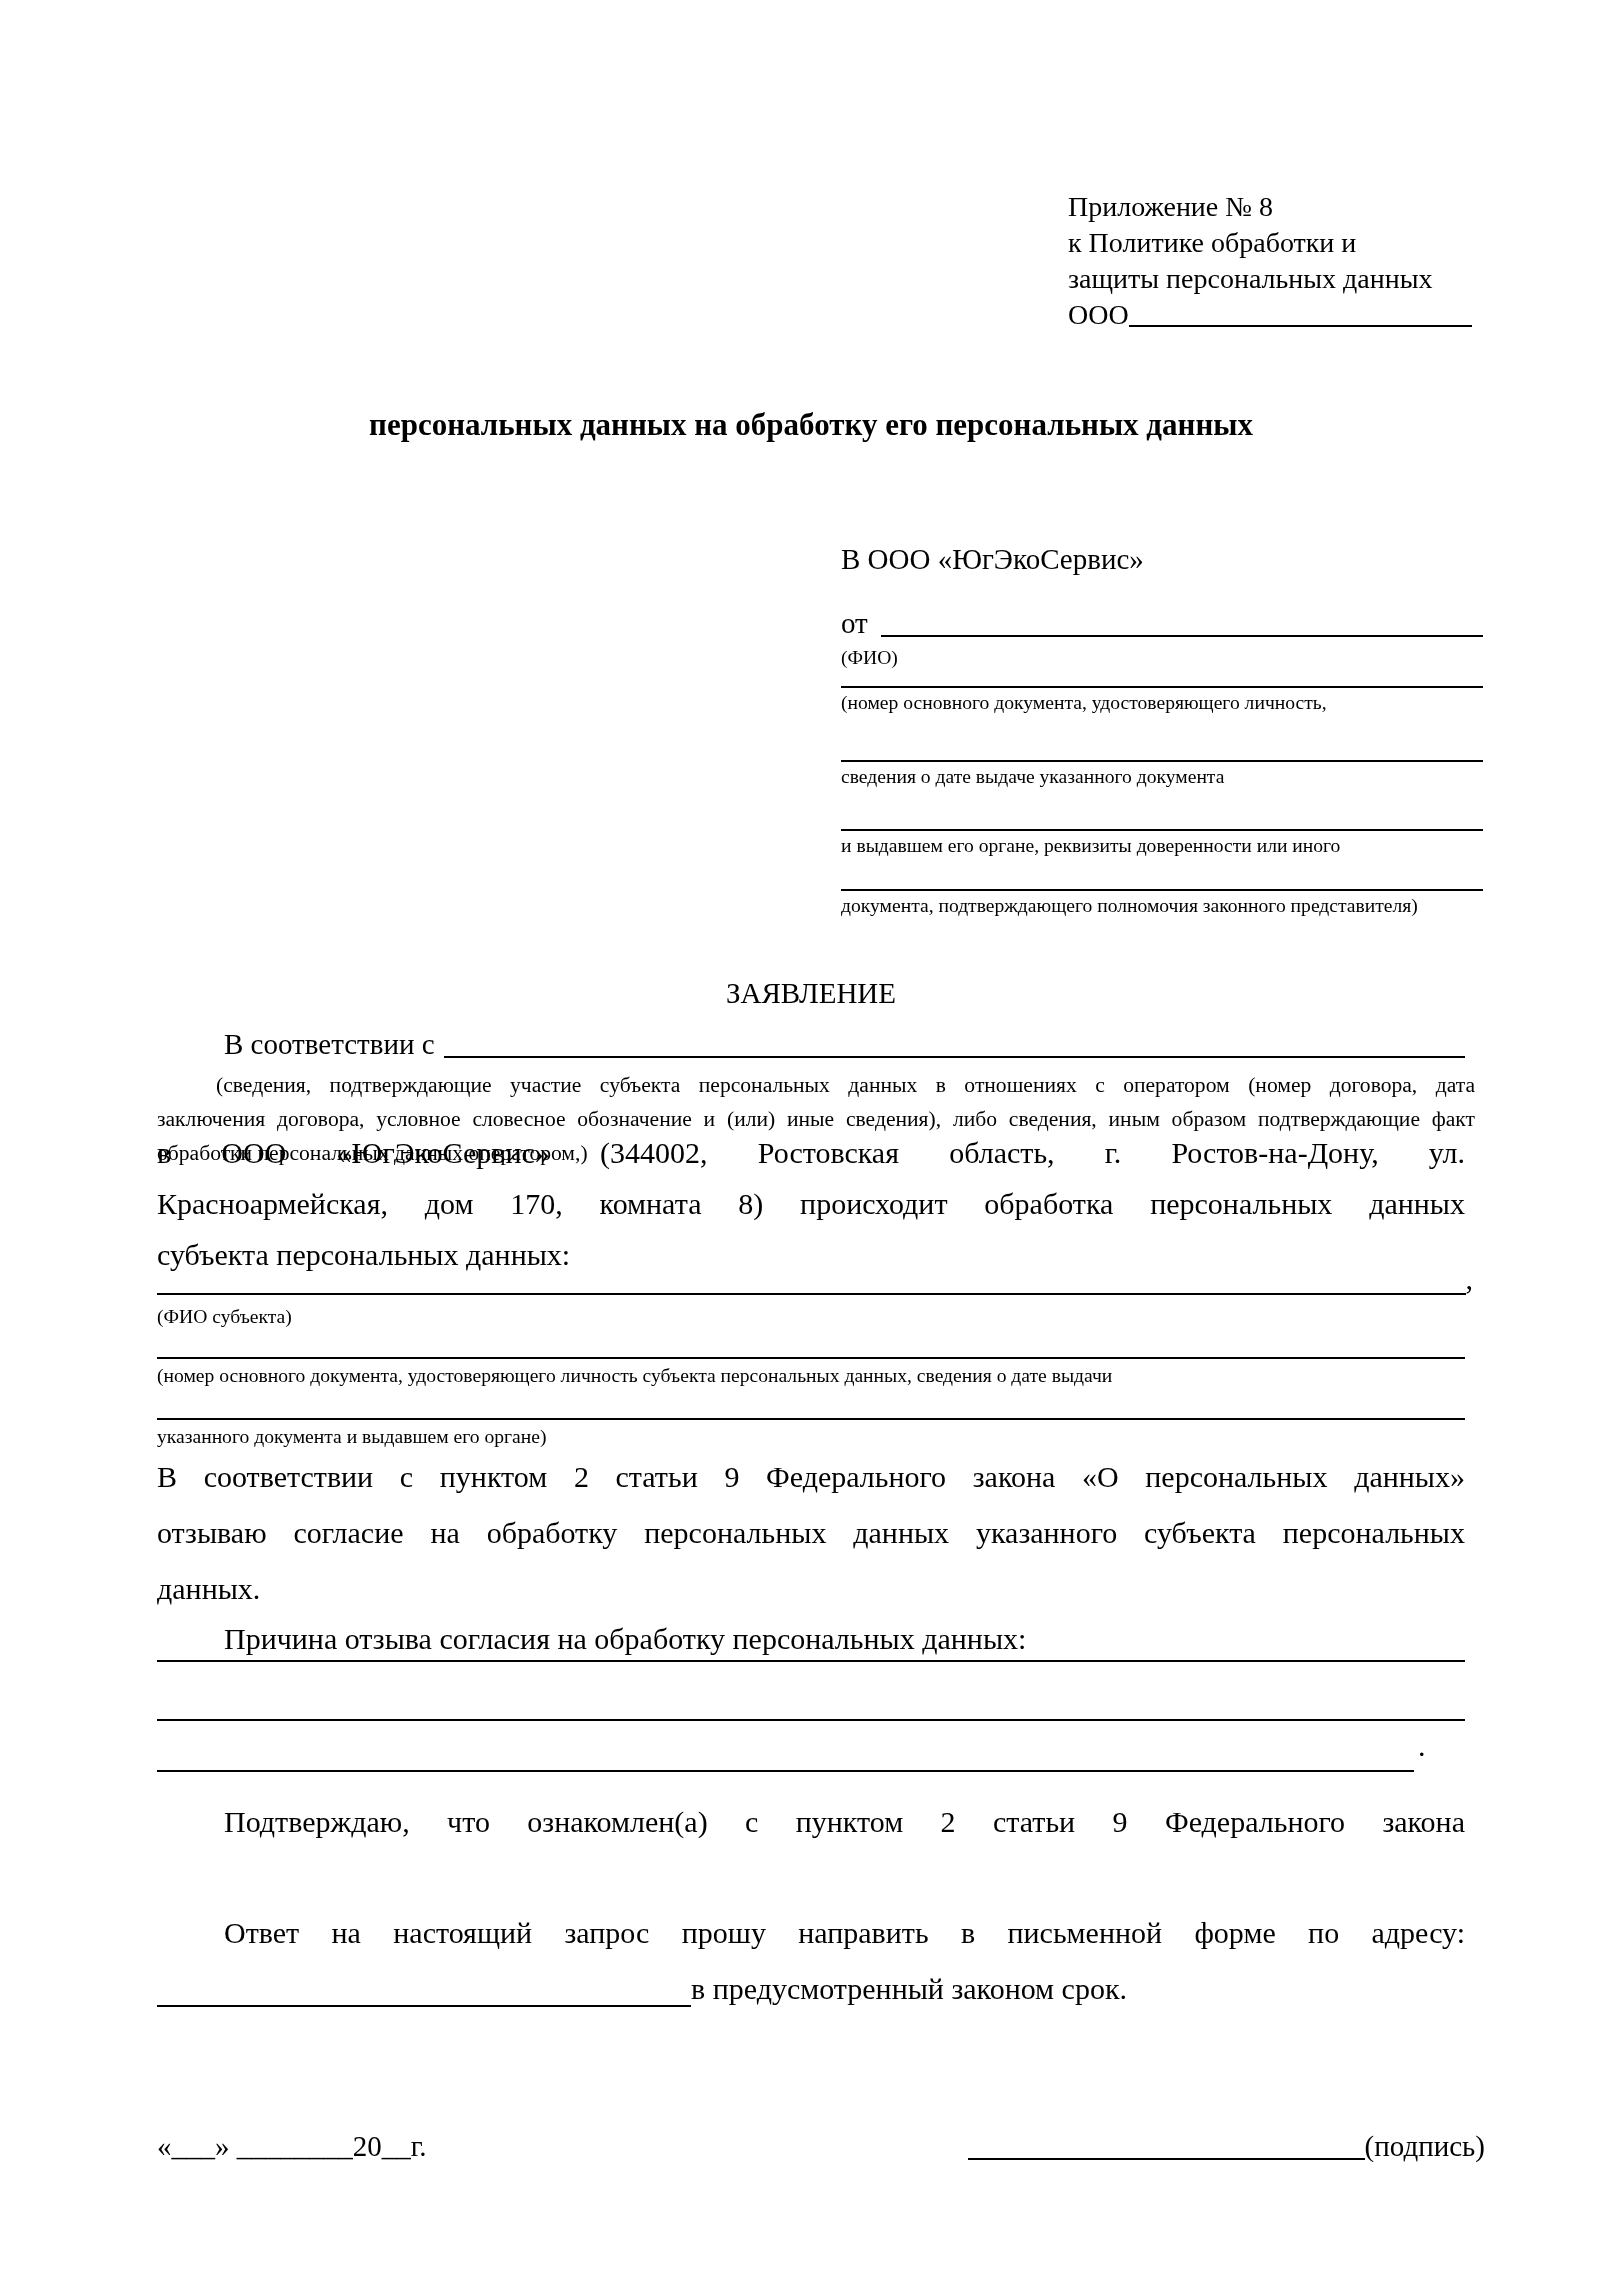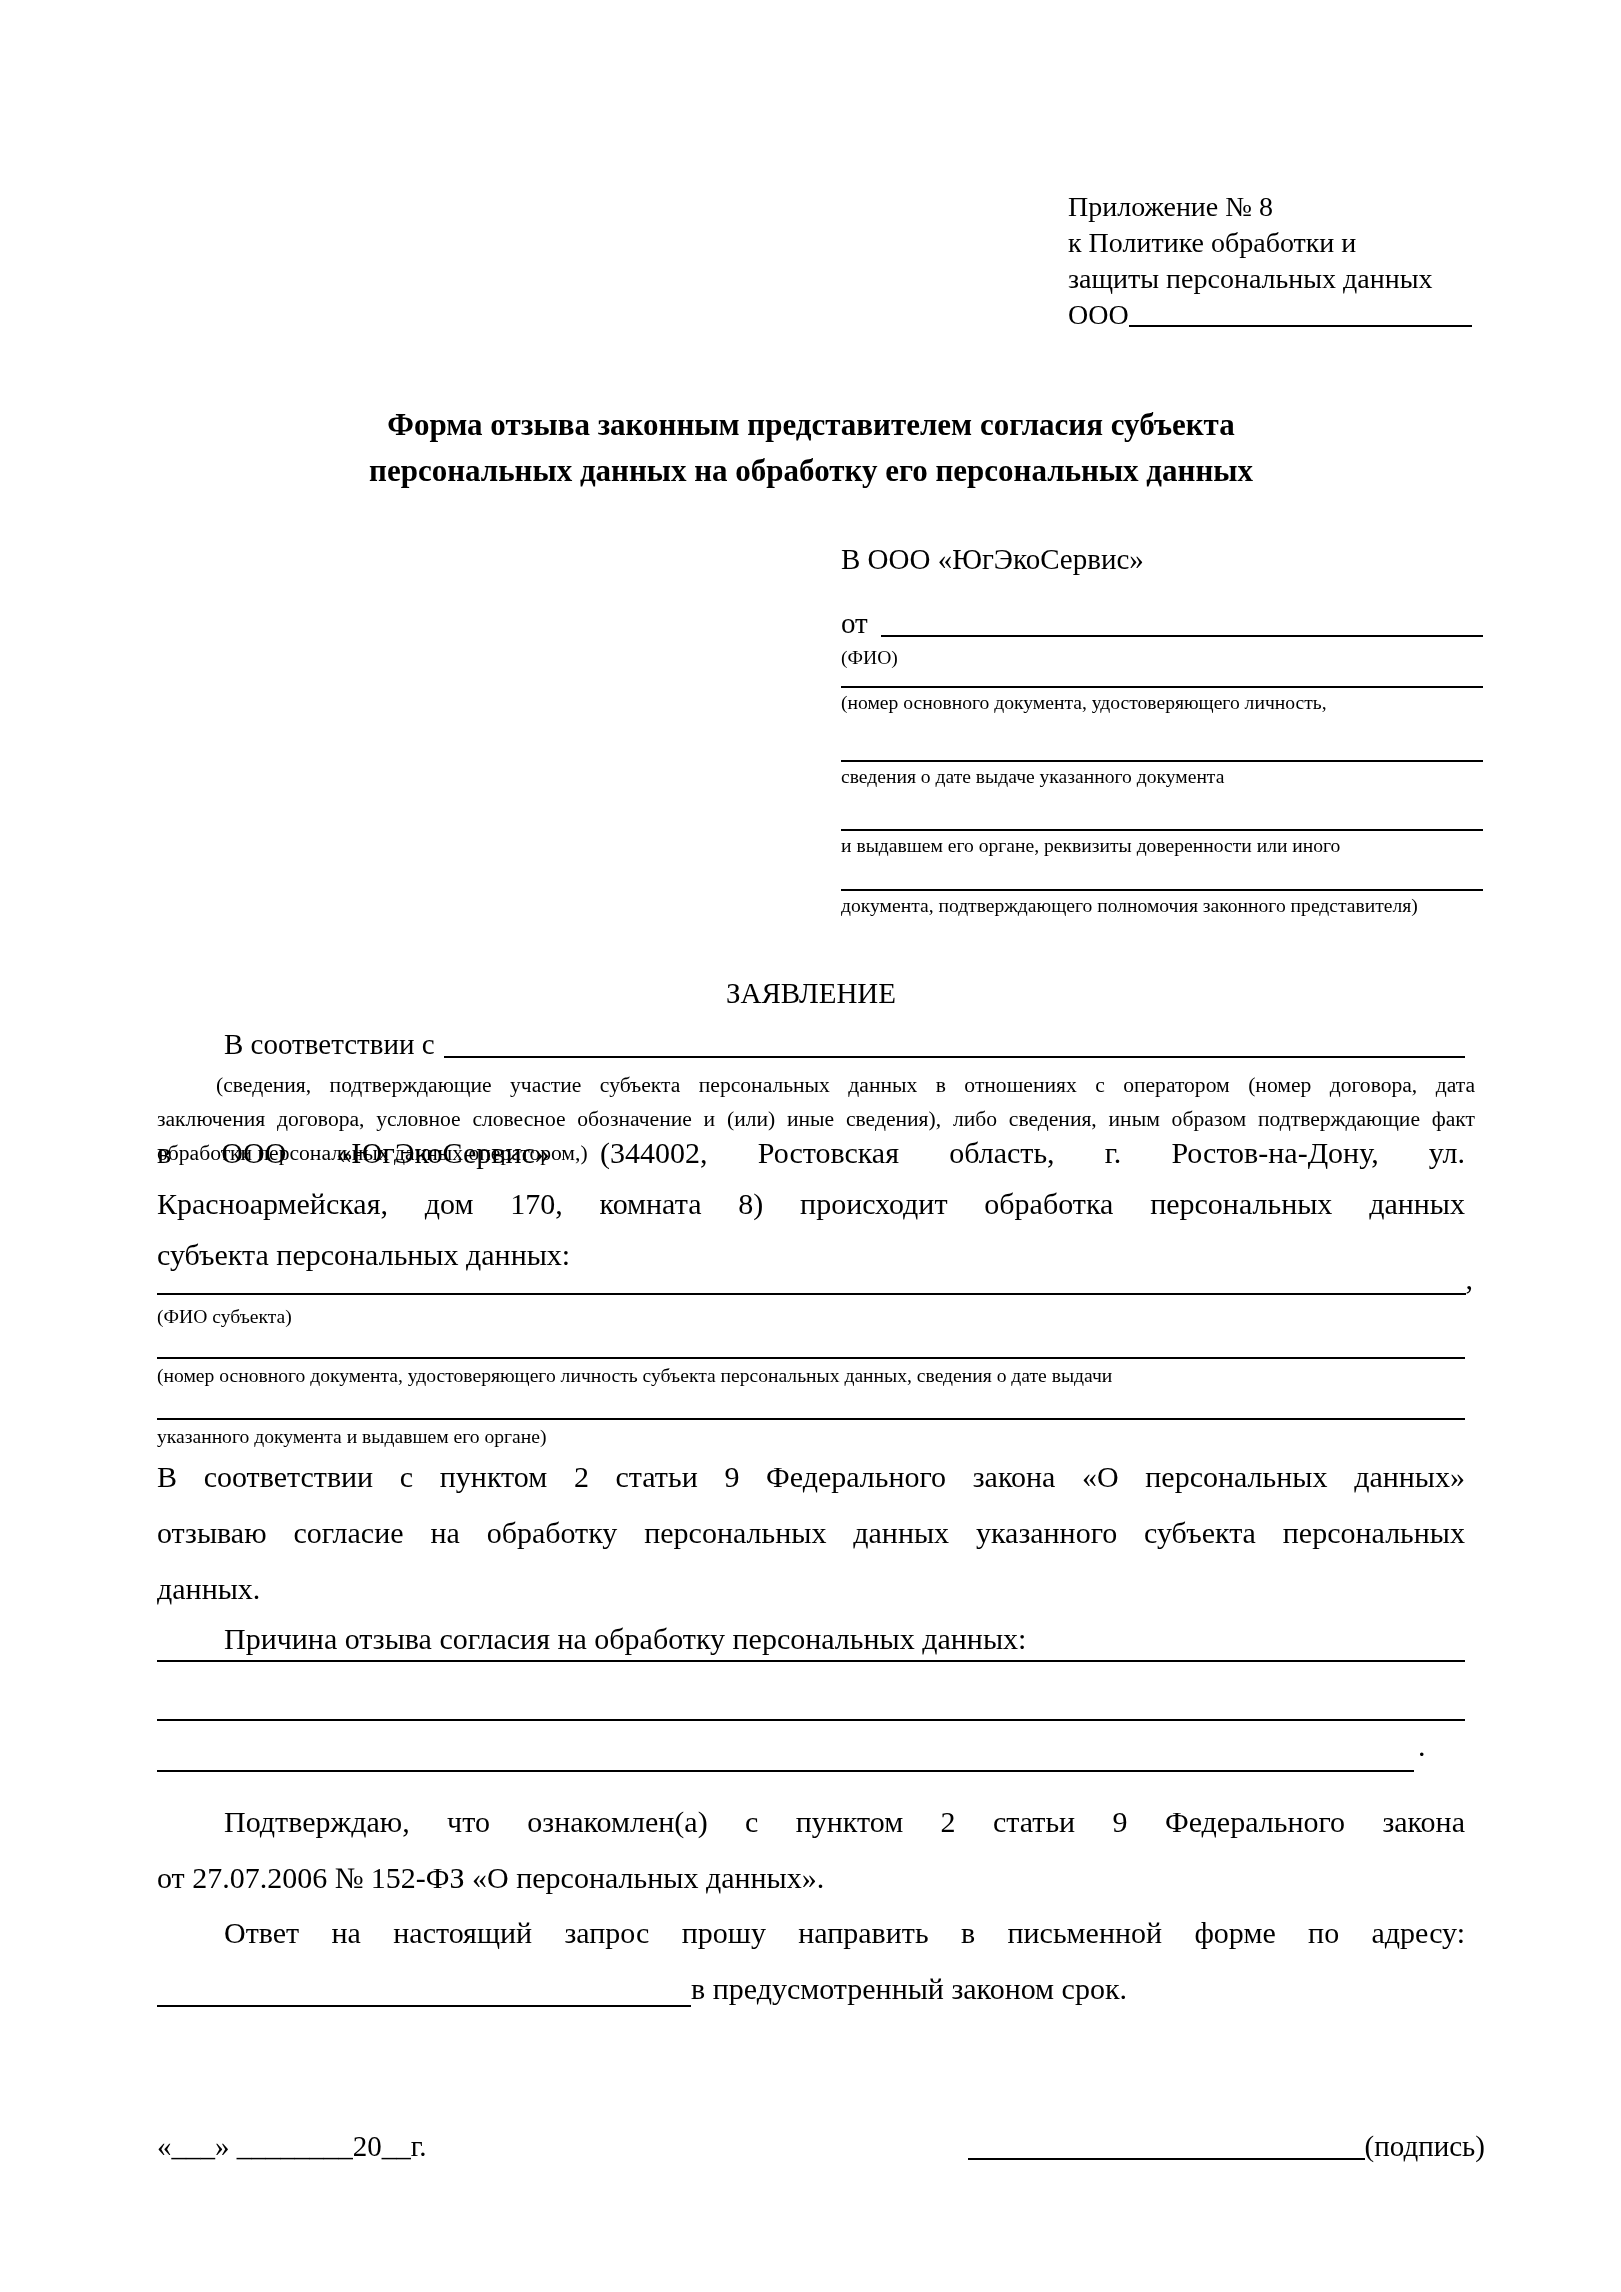--- a/index.html
+++ b/index.html
@@ -80,21 +80,20 @@
     <div>Приложение № 8</div>
     <div>к Политике обработки и</div>
     <div>защиты персональных данных</div>
     <div class="flexrow">
       <span>ООО</span>
       <span class="fill"></span>
     </div>
   </div>
 
   <div class="abs title">
-    <div>Форма отзыва законным представителем согласия субъекта</div>
     <div>персональных данных на обработку его персональных данных</div>
   </div>
 
   <div class="abs addr">
     <div>В ООО «ЮгЭкоСервис»</div>
     <div class="flexrow from-row">
       <span class="from-lbl">от</span>
       <span class="fill"></span>
     </div>
     <div class="cap">(ФИО)</div>
@@ -150,21 +149,20 @@
     <span class="fill"></span>
   </div>
   <div class="abs u blank-a"></div>
   <div class="abs blank-b flexrow body31">
     <span class="bl"></span>
     <span class="dot">.</span>
   </div>
 
   <div class="abs p5 body31">
     <div class="ind stretch">Подтверждаю, что ознакомлен(а) с пунктом 2 статьи 9 Федерального закона</div>
-    <div>от 27.07.2006 № 152-ФЗ «О персональных данных».</div>
   </div>
 
   <div class="abs p6 body31">
     <div class="ind stretch">Ответ на настоящий запрос прошу направить в письменной форме по адресу:</div>
     <div class="row2">
       <span class="bl"></span>
       <span>в предусмотренный законом срок.</span>
     </div>
   </div>
 

